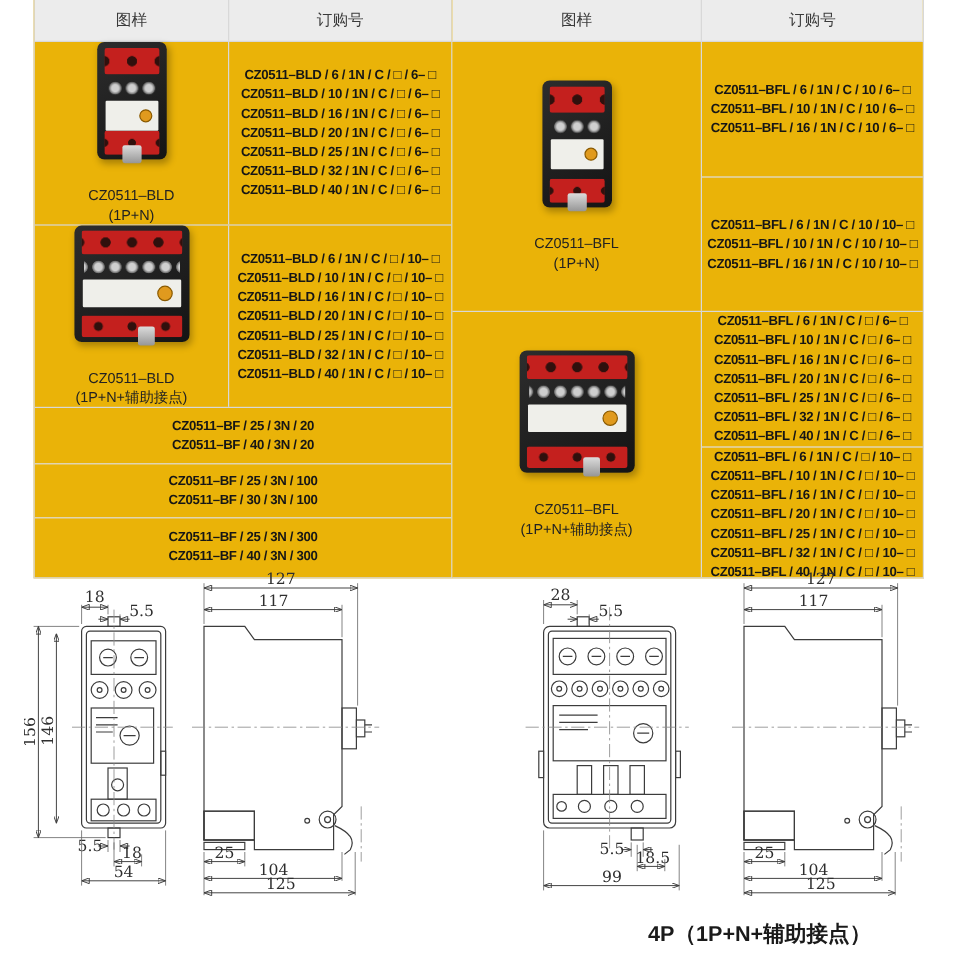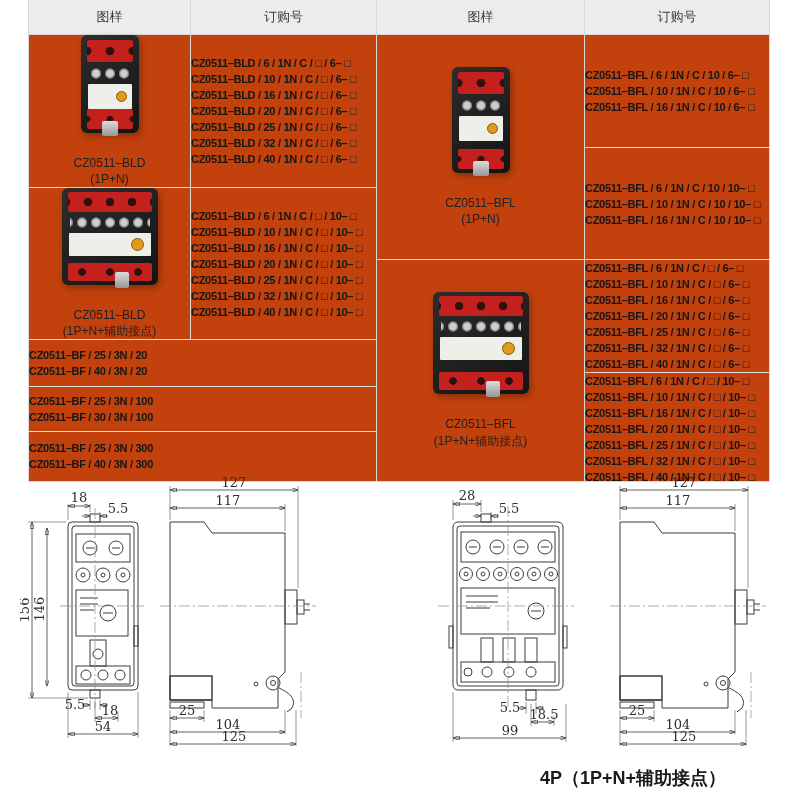--- a/index.html
+++ b/index.html
@@ -1,34 +1,34 @@
 <!DOCTYPE html>
 <html><head>
 <meta charset="utf-8">
 <style>
   html,body{margin:0;padding:0;background:#fff;}
   .page{position:relative;width:800px;height:800px;background:#fff;overflow:hidden;
         font-family:"Liberation Sans",sans-serif;}
   
   .tables{position:absolute;left:28px;top:0;display:flex;}
-  .tbl{border:1px solid #d8d8d8;border-top:none;box-sizing:border-box;background:#c2410c;}
+  .tbl{border:1px solid #d8d8d8;border-top:none;box-sizing:border-box;background:#eab308;}
   .tbl-left{width:349px;}
   .tbl-right{width:393px;border-left:none;}
   .thead{display:flex;height:34px;border-bottom:1px solid #d8d8d8;background:#ececec;}
   .th{display:flex;align-items:center;justify-content:center;font-size:13px;color:#3a3a3a;box-sizing:border-box;}
   .row{display:flex;box-sizing:border-box;}
   .row + .row{border-top:1px solid #d8d8d8;}
   .cell-img{box-sizing:border-box;border-right:1px solid #d8d8d8;display:flex;flex-direction:column;
             align-items:center;justify-content:center;}
   .tbl-left .cell-img,.tbl-left .th-img{width:162px;}
   .tbl-right .cell-img,.tbl-right .th-img{width:208px;}
   .th-img{border-right:1px solid #d8d8d8;box-sizing:border-box;}
   .th-ord{flex:1;}
   .cell-ord{flex:1;display:flex;flex-direction:column;box-sizing:border-box;}
-  .block{display:flex;flex-direction:column;align-items:flex-start;justify-content:center;box-sizing:border-box;}
+  .block{display:flex;flex-direction:column;align-items:center;justify-content:center;box-sizing:border-box;}
   .block + .block{border-top:1px solid #dedede;}
   .oline{font-size:11px;font-weight:bold;letter-spacing:-0.3px;line-height:16px;white-space:nowrap;color:#161616;}
   .ilabel{font-size:12px;color:#222;text-align:center;line-height:1.35;}
   .ilabel.first{margin-top:22px;}
   
   .dev{position:relative;background:linear-gradient(145deg,#2d2d2d,#141414);border-radius:6px;
        box-shadow:2px 3px 6px rgba(0,0,0,.28);}
   .dev-n{width:58px;height:106px;}
   .dev-w{width:96px;height:102px;}
   .dev div{position:absolute;}

